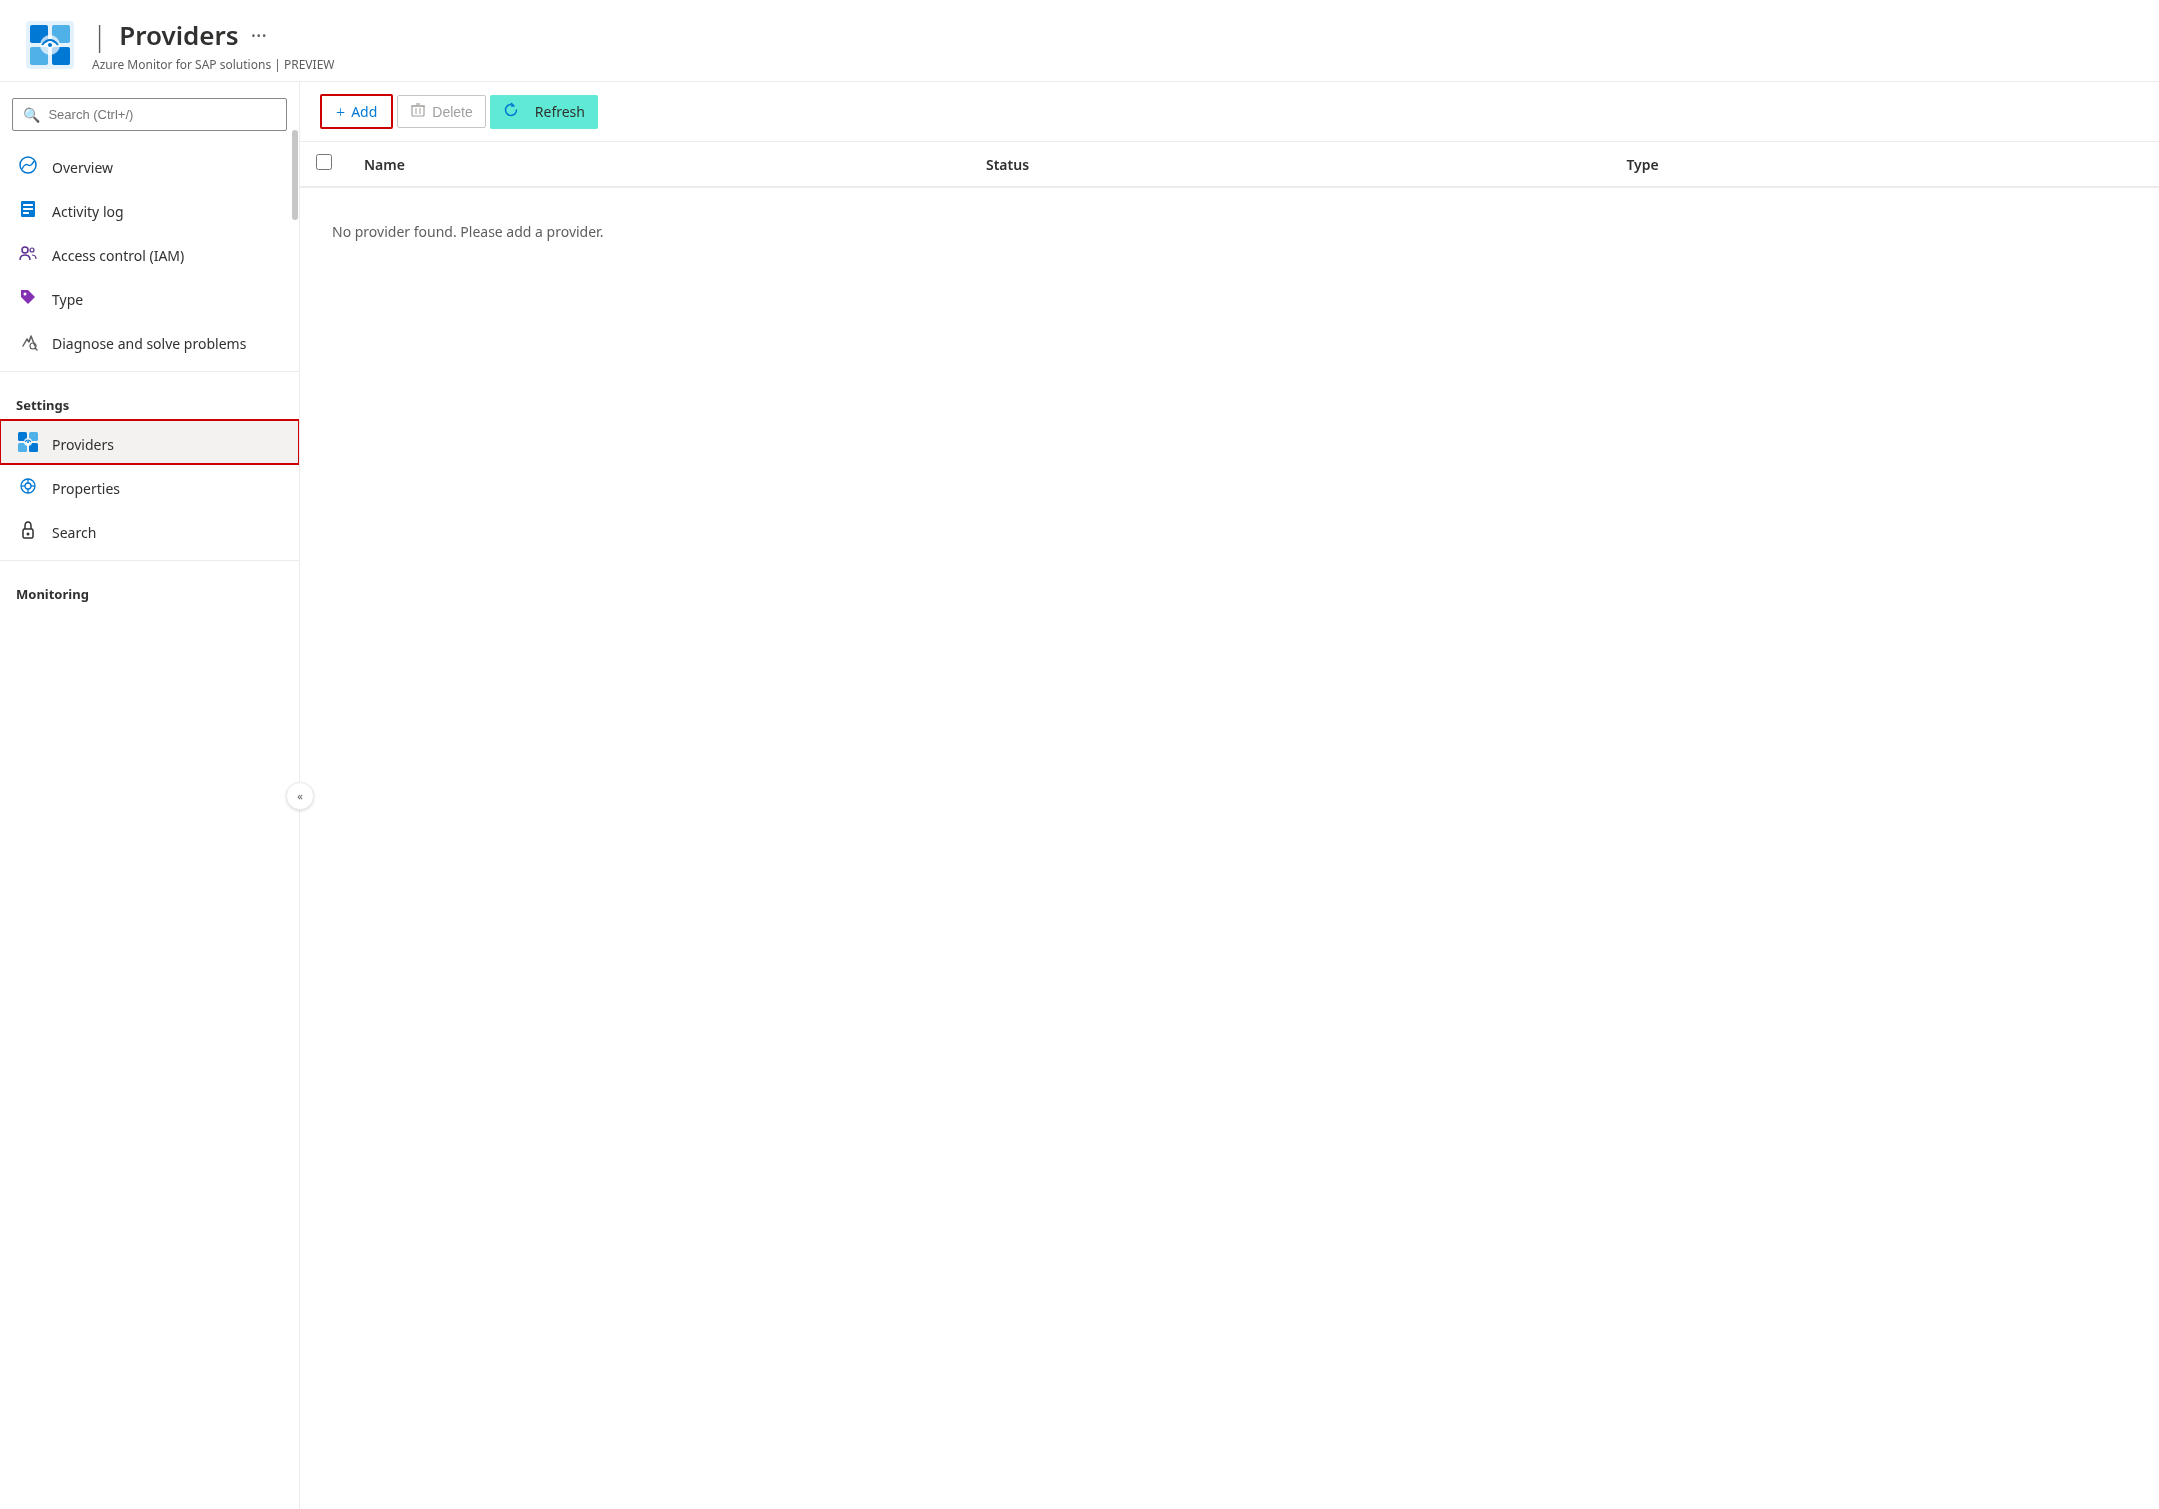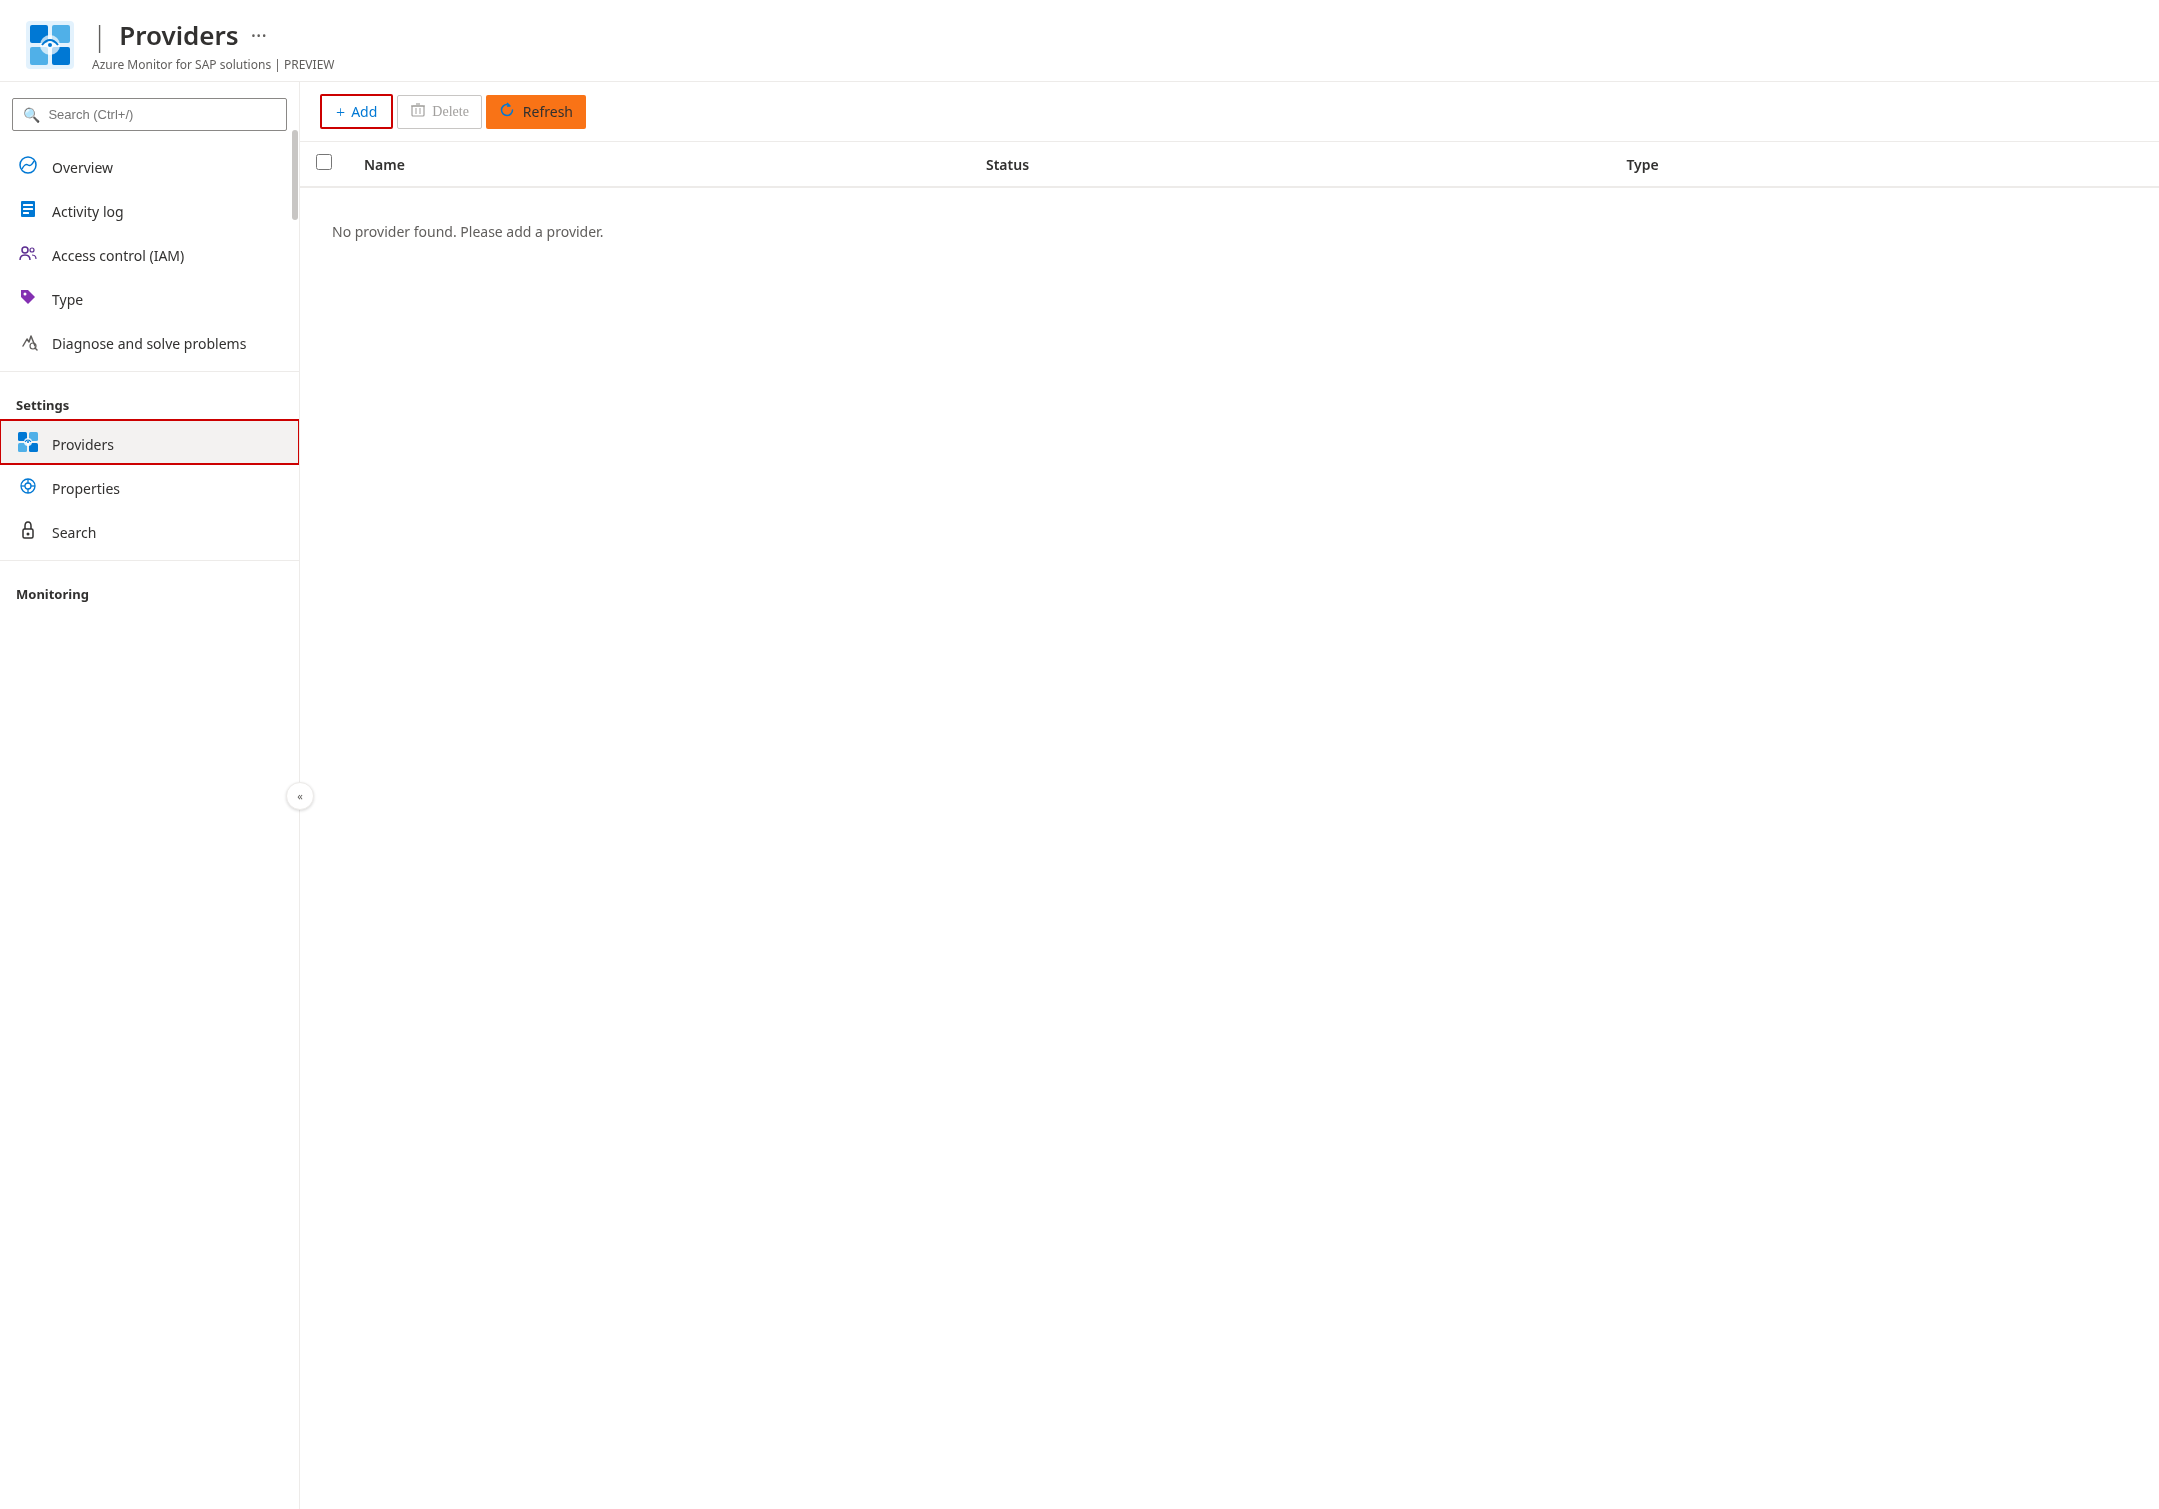--- a/index.html
+++ b/index.html
@@ -409,34 +409,34 @@
 
     <div class="content-area">
 
       <div class="toolbar">
 
         <button class="toolbar-btn add-btn-highlight" style="border: 2.5px solid #cc0000; color:#0078d4; display:flex; align-items:center; gap:6px; padding:6px 14px; background:#fff; cursor:pointer; font-size:14px; border-radius:2px; font-family:inherit;">
           <span style="font-size:16px; font-weight:300; line-height:1;">+</span>
           <span>Add</span>
         </button>
 
-        <button class="toolbar-btn disabled" style="border:1px solid #c8c6c4; color:#a19f9d; display:flex; align-items:center; gap:6px; padding:6px 12px; background:#fff; cursor:not-allowed; font-size:14px; border-radius:2px; font-family:Liberation Serif, serif;">
+        <button class="toolbar-btn disabled" style="border:1px solid #c8c6c4; color:#a19f9d; display:flex; align-items:center; gap:6px; padding:6px 12px; background:#fff; cursor:not-allowed; font-size:14px; border-radius:2px; font-family:Liberation Sans, sans-serif;">
           <span>
             <svg width="16" height="16" viewBox="0 0 16 16">
               <rect x="2" y="4" width="12" height="10" rx="1" fill="none" stroke="#a19f9d" stroke-width="1.2"></rect>
               <line x1="1" y1="4" x2="15" y2="4" stroke="#a19f9d" stroke-width="1.2"></line>
               <line x1="6" y1="2" x2="10" y2="2" stroke="#a19f9d" stroke-width="1.2"></line>
               <line x1="6" y1="6" x2="6" y2="12" stroke="#a19f9d" stroke-width="1"></line>
               <line x1="10" y1="6" x2="10" y2="12" stroke="#a19f9d" stroke-width="1"></line>
             </svg>
           </span>
           <span>Delete</span>
         </button>
 
-        <button class="toolbar-btn" style="border:1px solid transparent; color:#323130; display:flex; align-items:center; gap:8px; padding:6px 12px; background:#f97316; cursor:pointer; font-size:14px; border-radius:2px; font-family:inherit;">
+        <button class="toolbar-btn" style="border:1px solid transparent; color:#323130; display:flex; align-items:center; gap:16px; padding:6px 12px; background:#5eead4; cursor:pointer; font-size:14px; border-radius:2px; font-family:inherit;">
           <span>
             <svg width="16" height="16" viewBox="0 0 16 16">
               <path d="M13.5 8 A5.5 5.5 0 1 1 8 2.5" fill="none" stroke="#0078d4" stroke-width="1.5" stroke-linecap="round"></path>
               <polyline points="8,1 11,4 8,4" fill="none" stroke="#0078d4" stroke-width="1.5" stroke-linejoin="round"></polyline>
             </svg>
           </span>
           <span>Refresh</span>
         </button>
       </div>
 

